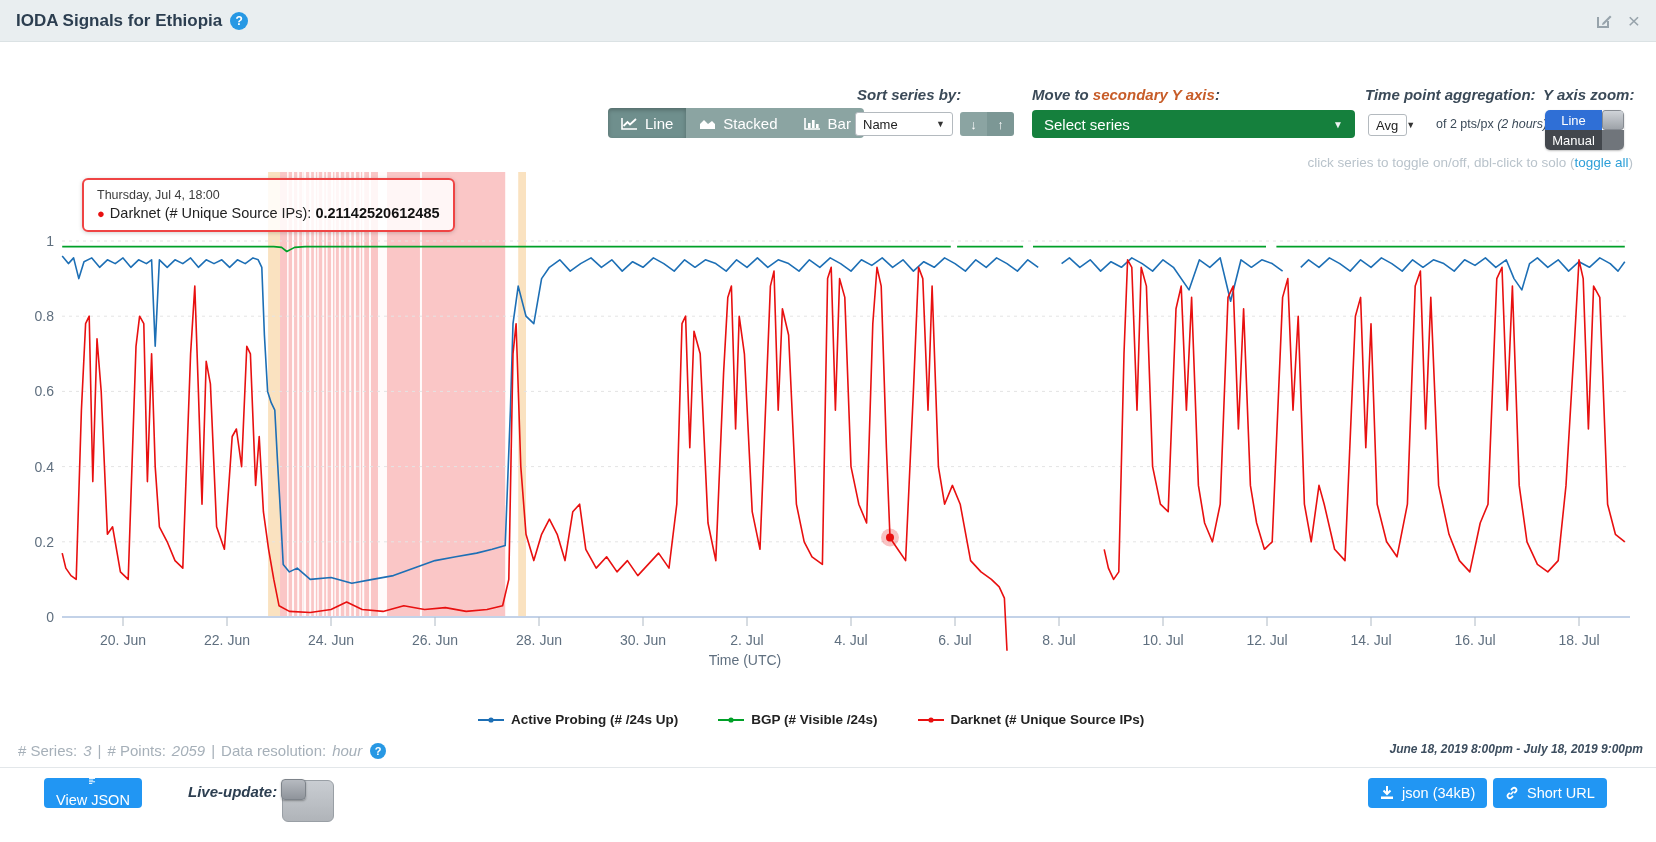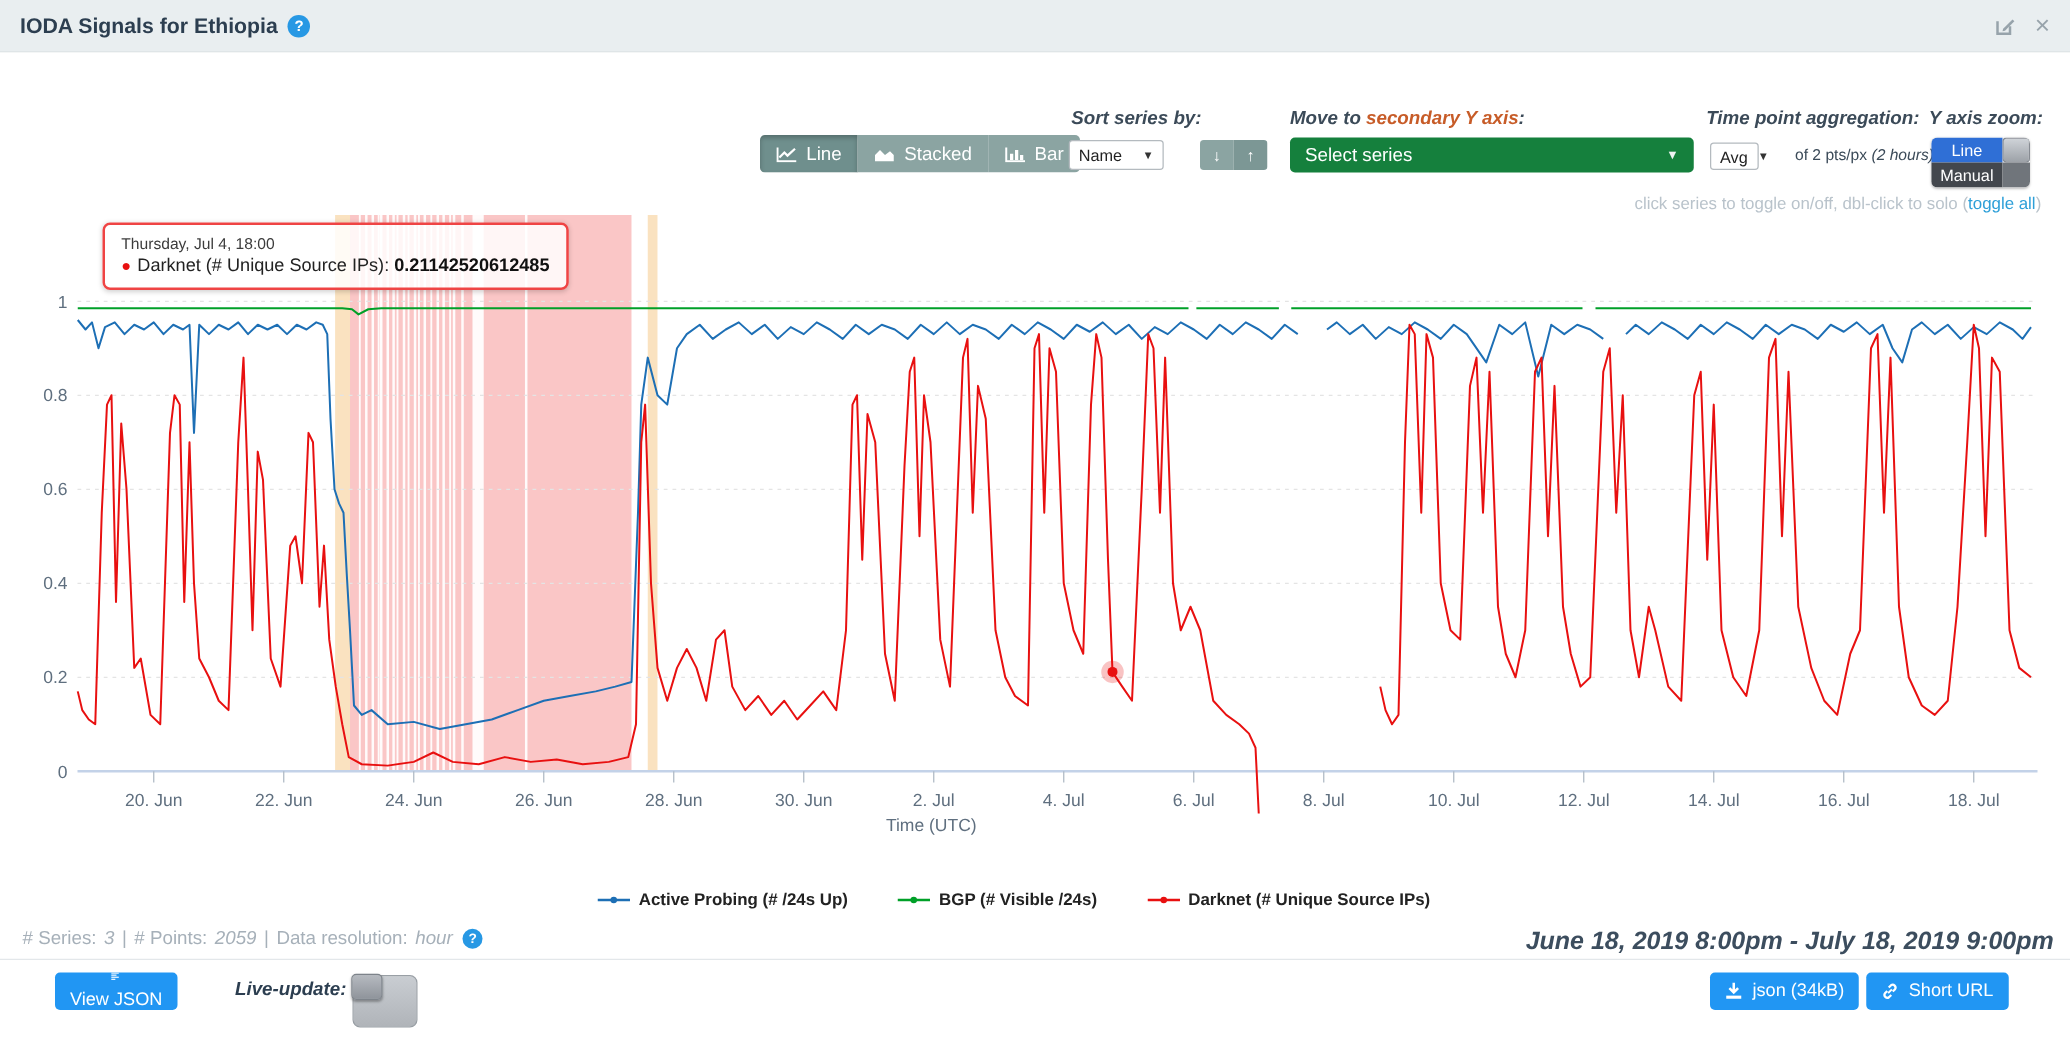--- a/index.html
+++ b/index.html
@@ -59,21 +59,21 @@
   .tt-dot{color:#e81010;font-size:13px;margin-right:5px;}
   .tt-val{font-weight:bold;color:#111;}
 
   
   .legend{position:absolute;left:478px;top:712px;display:flex;gap:40px;align-items:center;}
   .legend-item{display:flex;align-items:center;gap:7px;cursor:pointer;}
   .legend-item span{font-size:13.5px;font-weight:bold;color:#222;}
   .meta{position:absolute;left:18px;top:742px;font-size:15px;color:#a6b0b9;display:flex;align-items:center;gap:6px;}
   .meta i{font-style:italic;}
   .meta .help-dot{width:16px;height:16px;font-size:11px;margin-left:2px;}
-  .daterange{position:absolute;right:13px;top:742px;font-size:20px;font-style:italic;font-weight:bold;color:#3c4d5e;}
+  .daterange{position:absolute;right:13px;top:742px;font-size:12px;font-style:italic;font-weight:bold;color:#3c4d5e;}
   .divider{position:absolute;left:0;top:767px;width:1656px;height:1px;background:#e3e7ea;}
 
   
   .btn-blue{position:absolute;height:30px;background:#2196f3;border-radius:4px;color:#fff;font-size:14.5px;
     display:flex;align-items:center;gap:8px;padding:0 12px;cursor:pointer;border:none;}
   .btn-blue svg{display:block;}
   .live-lbl{position:absolute;left:188px;top:783px;font-size:15px;font-style:italic;font-weight:bold;color:#2c3e50;}
   .live-toggle{position:absolute;left:282px;top:780px;width:52px;height:42px;border-radius:6px;
     background:linear-gradient(#c9cdd2,#b0b4b9);border:1px solid #999fa5;cursor:pointer;}
   .live-knob{position:absolute;left:-2px;top:-2px;width:25px;height:21px;border-radius:4px;
@@ -116,21 +116,21 @@
           <path d="M1 1 v11 h15" stroke="#fff" stroke-width="1.6" fill="none"></path>
           <rect x="4" y="6" width="2.6" height="5" fill="#fff"></rect>
           <rect x="8" y="3" width="2.6" height="8" fill="#fff"></rect>
           <rect x="12" y="7" width="2.6" height="4" fill="#fff"></rect>
         </svg>
       <span>Bar</span>
     </div>
   </div>
 
   <div class="tlabel" style="left:857px;top:44px;">Sort series by:</div>
-  <div class="mini-select" style="left:855px;top:70px;width:76px;">
+  <div class="mini-select" style="left:855px;top:70px;width:98px;">
     <span>Name</span>
     <span class="mini-caret">▼</span>
   </div>
   <div class="dir-group">
     <div class="dir-btn">↓</div>
     <div class="dir-btn up">↑</div>
   </div>
 
   <div class="tlabel" style="left:1032px;top:44px;"><span>Move to </span><span class="accent">secondary Y axis</span><span>:</span></div>
   <div class="big-select">

